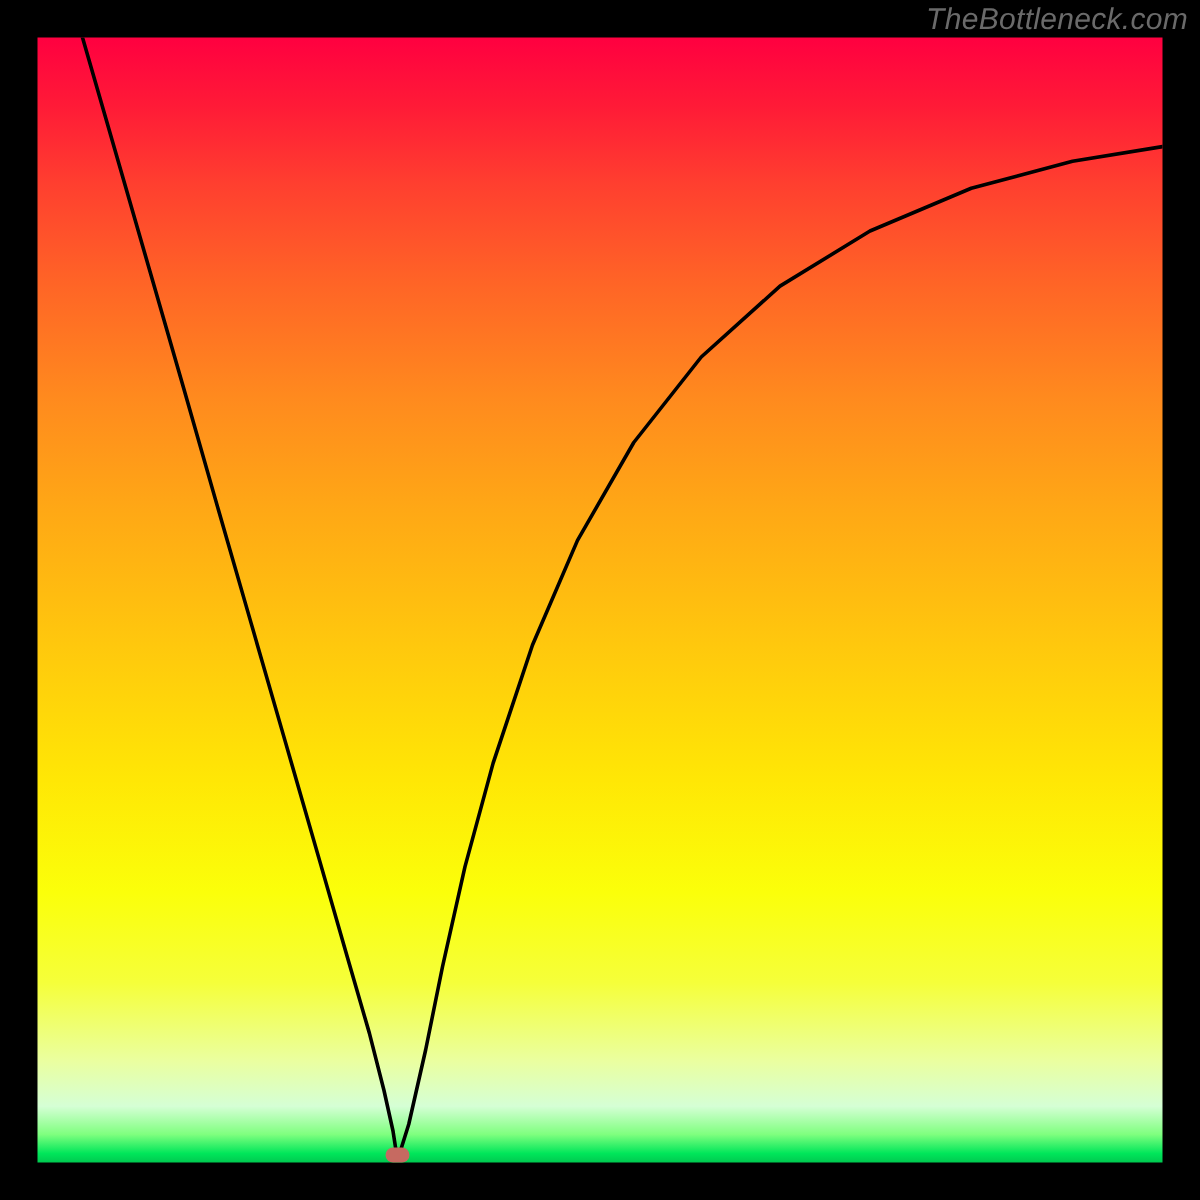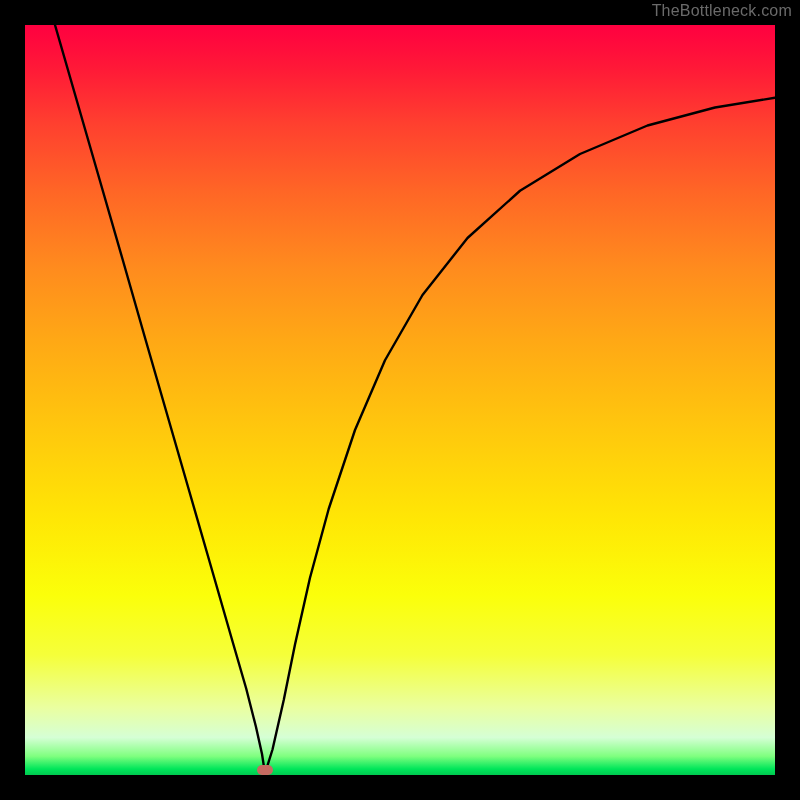--- a/index.html
+++ b/index.html
@@ -47,24 +47,25 @@
     left: 0;
     top: 0;
     width: 750px;
     height: 750px;
   }
   .watermark {
     position: absolute;
     top: 2px;
     right: 8px;
     color: #6a6a6a;
-    font-size: 16px;
+    font-size: 20px;
     letter-spacing: 0.2px;
     font-weight: 400;
     user-select: none;
+    font-style: italic;
   }
   .marker {
     position: absolute;
     width: 16px;
     height: 10px;
     border-radius: 5px;
     background: #c66a61;
     transform: translate(-50%, -50%);
   }
 </style>

